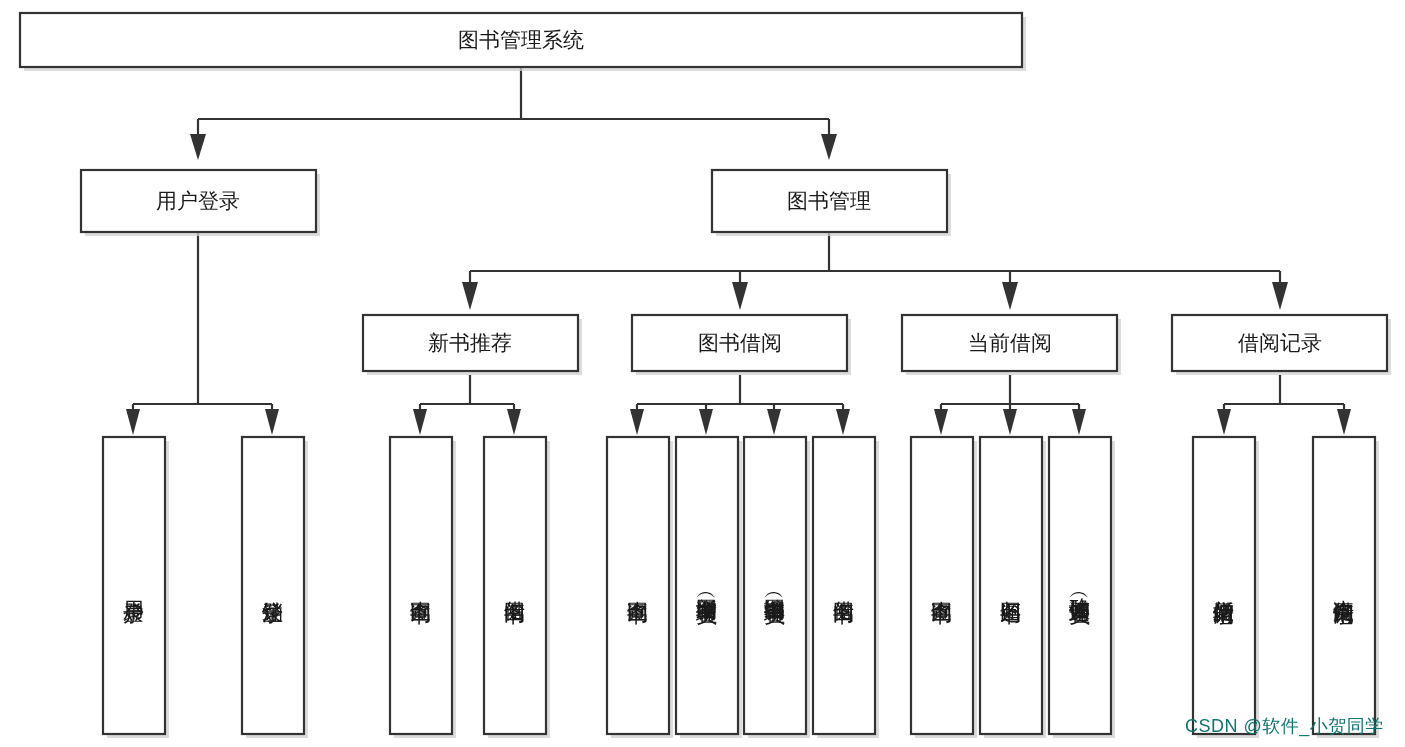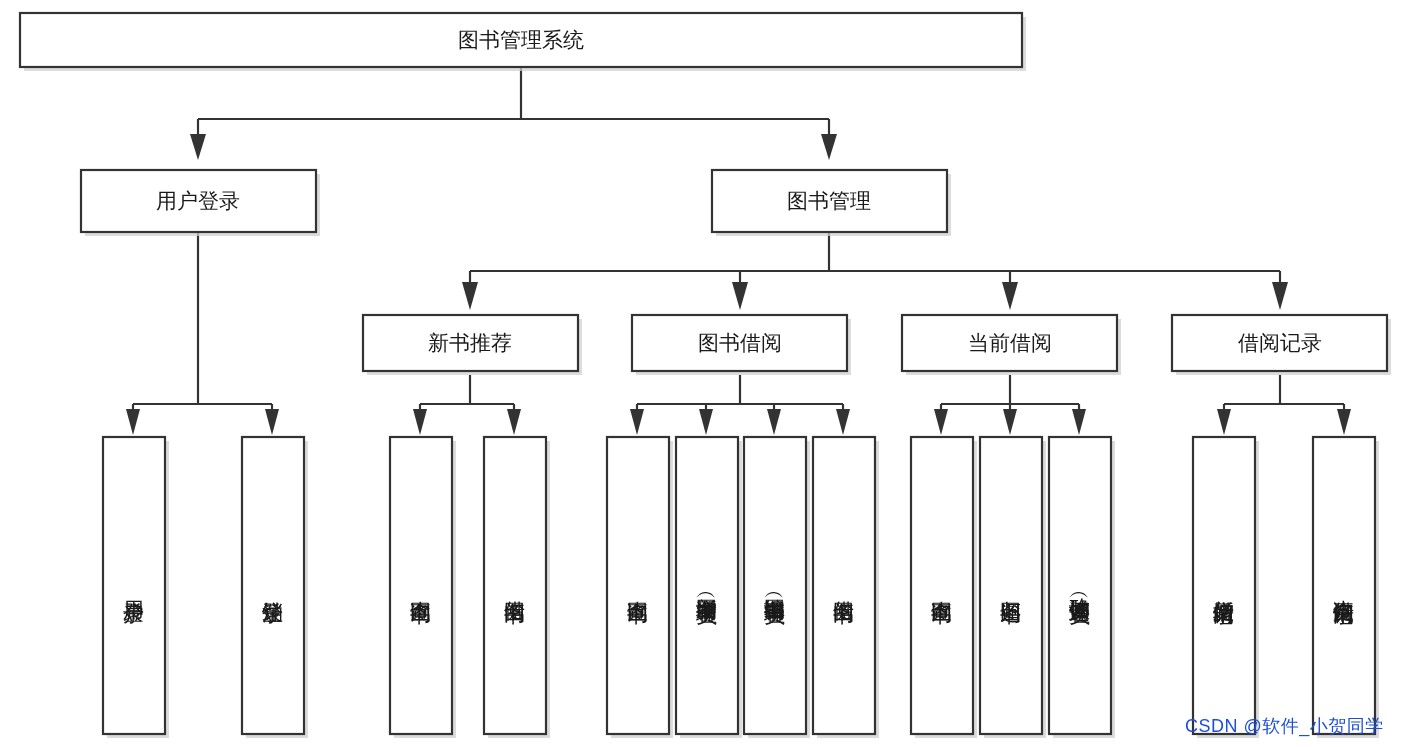--- a/index.html
+++ b/index.html
@@ -65,21 +65,21 @@
     align-items: center;
     justify-content: center;
     white-space: nowrap;
     pointer-events: none;
     user-select: none;
   }
   .watermark {
     position: absolute;
     font-family: "Liberation Sans", "DejaVu Sans", sans-serif;
     font-size: 18px;
-    color: #1d4ed8;
+    color: #0f766e;
     white-space: nowrap;
     left: 1185px;
     top: 714px;
     letter-spacing: 0.5px;
   }
 </style>
 </head>
 <body>
 
 <div id="diagram-root">

